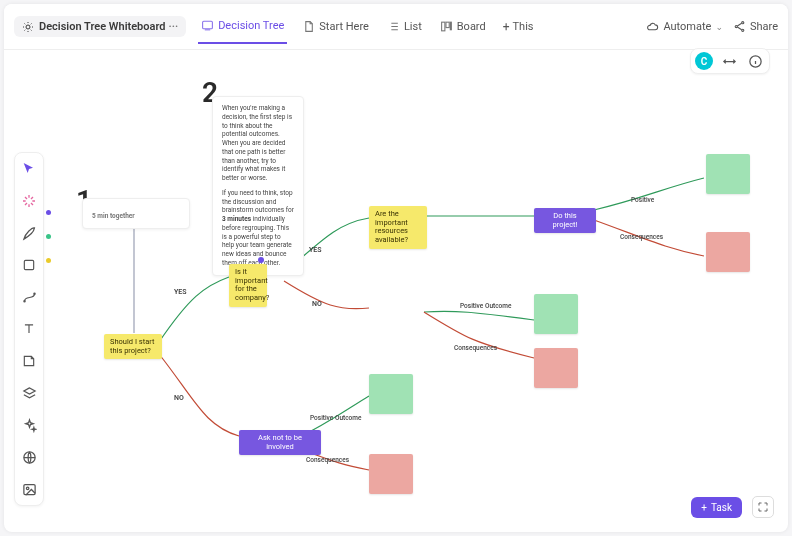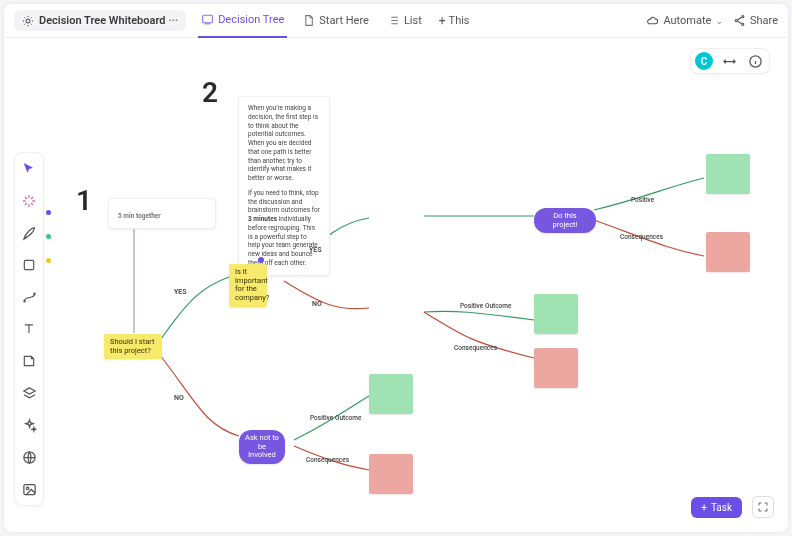--- a/index.html
+++ b/index.html
@@ -1,20 +1,20 @@
 <!DOCTYPE html>
 <html><head>
 <meta charset="utf-8">
 <style>
   * { box-sizing: border-box; margin: 0; padding: 0; font-family: -apple-system, BlinkMacSystemFont, "Segoe UI", Roboto, sans-serif; }
   body { width: 792px; height: 536px; overflow: hidden; background: #f5f5f7; position: relative; }
   .frame { position: absolute; inset: 4px; border-radius: 8px; background: #fff; box-shadow: 0 0 4px rgba(0,0,0,.07); overflow: hidden; }
 
   
-  .topbar { height: 34px; display: flex; align-items: center; padding: 0 10px; border-bottom: 1px solid #eee; background: #fff; font-size: 11px; color: #333; }
+  .topbar { height: 46px; display: flex; align-items: center; padding: 0 10px; border-bottom: 1px solid #eee; background: #fff; font-size: 11px; color: #333; }
   .title-chip { display: flex; align-items: center; background: #f3f3f5; border-radius: 6px; padding: 4px 8px; font-weight: 600; color: #3a3a3a; }
   .title-chip svg { margin-right: 5px; }
   .title-ell { margin-left: 3px; color: #777; }
   .tab { display: inline-flex; align-items: center; margin-left: 12px; padding: 4px 3px; color: #555; cursor: pointer; height: 34px; }
   .tab.active { color: #6b4ee6; border-bottom: 2px solid #6b4ee6; font-weight: 400; }
   .tab svg, .tab .gicon { margin-right: 4px; opacity: .8; }
   .plus-view { display: flex; align-items: center; margin-left: 14px; color: #555; }
   .plus-view .gplus { font-size: 12px; margin-right: 3px; }
   .spacer { flex: 1; }
   .rtbtn { display: flex; align-items: center; margin-left: 10px; color: #555; cursor: pointer; }
@@ -36,25 +36,25 @@
   .tool-dot.green { background:#3ac488; }
   .tool-dot.yellow { background:#eacb2b; }
 
   
   .canvas { position: absolute; inset: 34px 0 0 0; overflow: hidden; }
   .dot-bg { position:absolute; inset:0; background-image: radial-gradient(#d6d6dc 0.6px, transparent 0.6px); background-size: 10px 10px; background-position: -10px -10px; }
   svg.edges { position:absolute; inset:0; width:100%; height:100%; pointer-events:none; }
 
   .node { position:absolute; font-size: 7.5px; line-height: 1.15; border-radius: 2px; padding: 4px 6px; box-shadow: 0 1px 2px rgba(0,0,0,.1); }
   .node.yellow { background:#f6e96b; color:#3a3304; }
-  .node.purple { background:#7757e0; color:#fff;border-radius:12px; }
+  .node.purple { background:#7757e0; color:#fff; }
   .node.green { background:#a0e2b4; }
   .node.red { background:#eca7a1; }
   .big { font-size: 28px; font-weight: 600; color: #2a2a2a; position: absolute; }
-  .note { position: absolute; background:#fff; border:1px solid #eee; border-radius:4px; padding:7px 9px; font-size:6.5px; line-height:1.35; color:#444; box-shadow:0 1px 3px rgba(0,0,0,.06);margin-left:26px; }
+  .note { position: absolute; background:#fff; border:1px solid #eee; border-radius:4px; padding:7px 9px; font-size:6.5px; line-height:1.35; color:#444; box-shadow:0 1px 3px rgba(0,0,0,.06); }
   .note .mins { color:#777; margin-top:6px; font-weight:700; }
   .note .bold { font-weight:700; }
 
   .edge-label { position:absolute; font-size:7px; color:#414141; font-weight:600; }
   .edge-label.small { font-size:6.5px; color:#444; font-weight:500; }
 
   
   .task-btn { position:absolute; bottom:14px; right:46px; background:#6b4ee6; color:#fff; border-radius:6px; font-size:10px; padding:5px 10px; display:flex; align-items:center; gap:4px; cursor:pointer; }
   .expand-btn { position:absolute; bottom:14px; right:14px; width:22px; height:22px; border:1px solid #ddd; border-radius:5px; display:flex; align-items:center; justify-content:center; color:#666; background:#fff; cursor:pointer; }
 
@@ -87,20 +87,28 @@
           <path d="M7 3h8l4 4v14H7z"></path>
           <path d="M15 3v4h4"></path>
         </svg>
       <span>Start Here</span>
     </div>
     <div class="tab">
       <svg class="gicon-svg" viewBox="0 0 24 24" fill="none" stroke="currentColor" stroke-width="2">
           <path d="M8 6h12M8 12h12M8 18h12M4 6h.01M4 12h.01M4 18h.01"></path>
         </svg>
       <span>List</span>
+    </div>
+    <div class="tab">
+      <svg class="gicon-svg" viewBox="0 0 24 24" fill="none" stroke="currentColor" stroke-width="2">
+          <rect x="3" y="4" width="6" height="16"></rect>
+          <rect x="11" y="4" width="6" height="10"></rect>
+          <rect x="19" y="4" width="2" height="14"></rect>
+        </svg>
+      <span>Board</span>
     </div>
     <div class="plus-view">
       <span class="gplus">+</span>
       <span>This</span>
     </div>
 
     <div class="spacer"></div>
 
     <div class="rtbtn">
       <svg class="gicon-svg" viewBox="0 0 24 24" fill="none" stroke="currentColor" stroke-width="2">
@@ -232,22 +240,23 @@
     </div>
     <div class="note" style="left:208px; top:58px; width:92px">
       <div>When you're making a decision, the first step is to think about the potential outcomes. When you are decided that one path is better than another, try to identify what makes it better or worse.</div>
       <div style="margin-top:6px">
         <span>If you need to think, stop the discussion and brainstorm outcomes for </span><span class="bold">3 minutes</span><span> individually before regrouping. This is a powerful step to help your team generate new ideas and bounce them off each other.</span>
       </div>
     </div>
 
     <div class="node yellow" style="left:100px; top:296px; width:58px">Should I start this project?</div>
     <div class="node yellow" style="left:225px; top:226px; width:38px">Is it important for the company?</div>
+    <div class="node yellow" style="left:365px; top:168px; width:58px">Are the important resources available?</div>
     <div class="node purple" style="left:530px; top:170px; width:62px; text-align:center">Do this project!</div>
-    <div class="node purple" style="left:235px; top:392px; width:46px; text-align:center">Ask not to be involved</div>
+    <div class="node purple" style="left:235px; top:392px; width:82px; text-align:center">Ask not to be involved</div>
 
     <div class="node green" style="left:702px; top:116px; width:44px; height:40px; padding:0"></div>
     <div class="node red" style="left:702px; top:194px; width:44px; height:40px; padding:0"></div>
     <div class="node green" style="left:530px; top:256px; width:44px; height:40px; padding:0"></div>
     <div class="node red" style="left:530px; top:310px; width:44px; height:40px; padding:0"></div>
     <div class="node green" style="left:365px; top:336px; width:44px; height:40px; padding:0"></div>
     <div class="node red" style="left:365px; top:416px; width:44px; height:40px; padding:0"></div>
 
     <span class="edge-label" style="left:170px; top:250px">YES</span>
     <span class="edge-label" style="left:170px; top:356px">NO</span>

